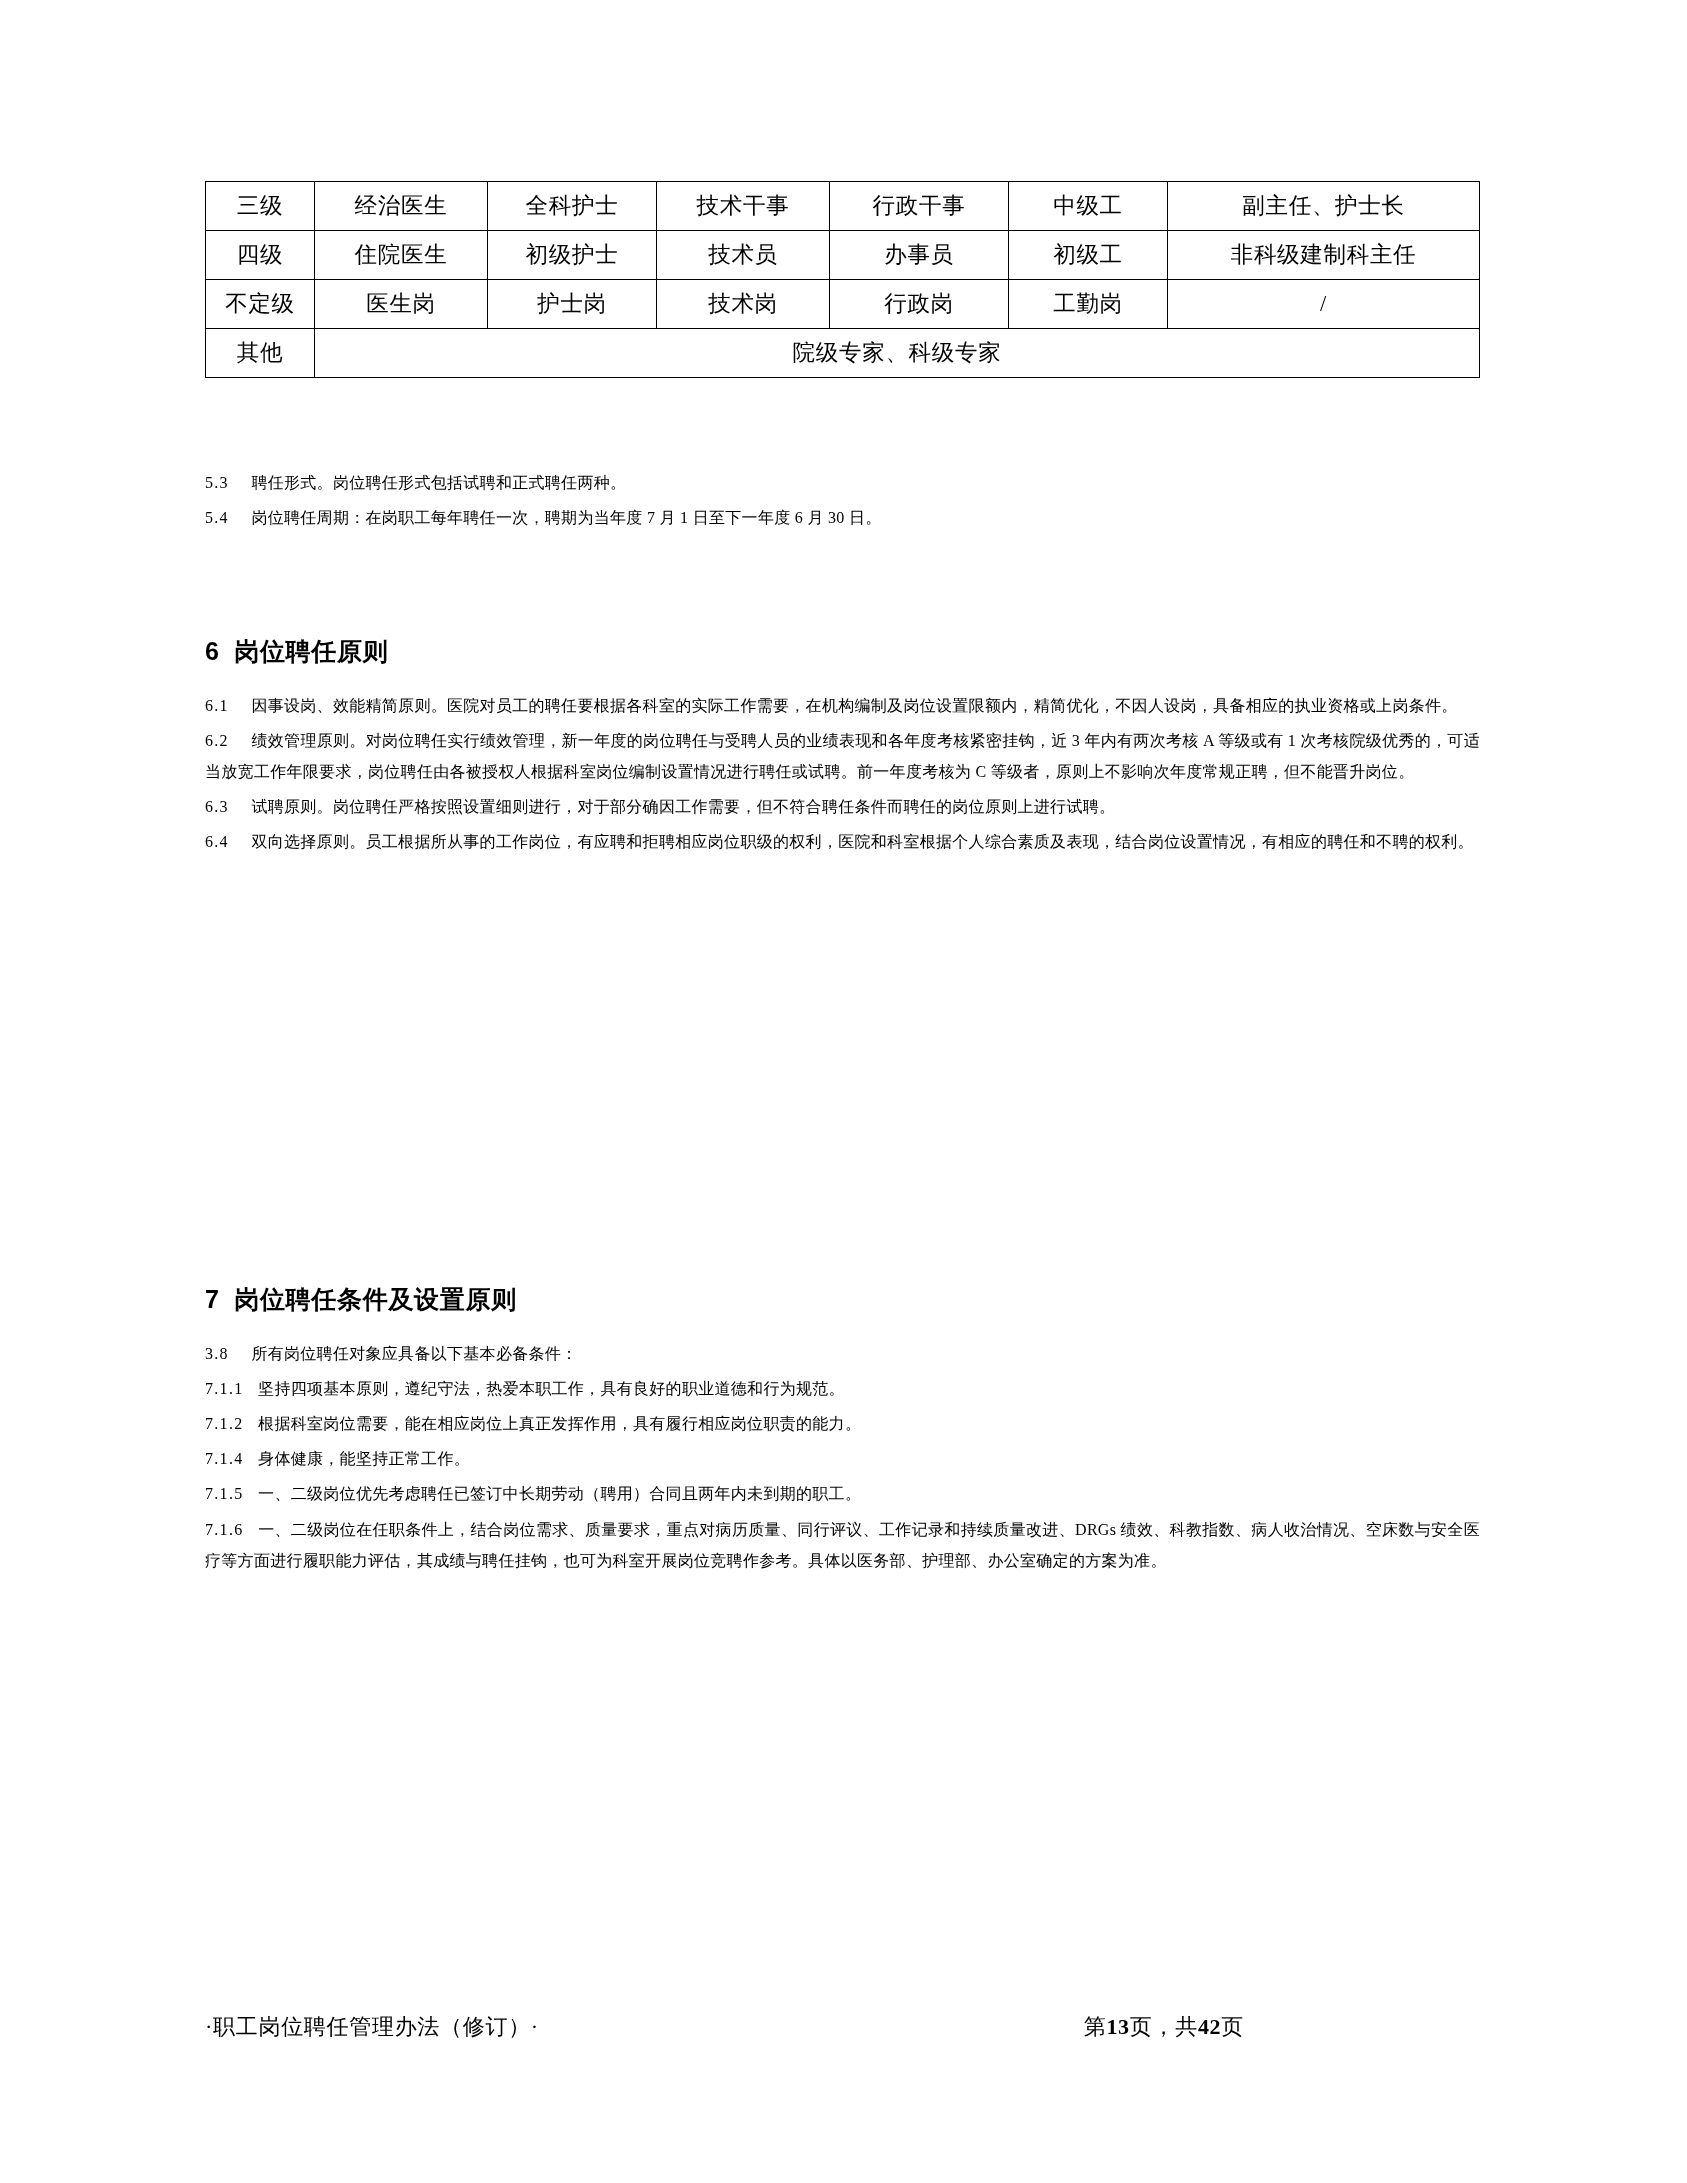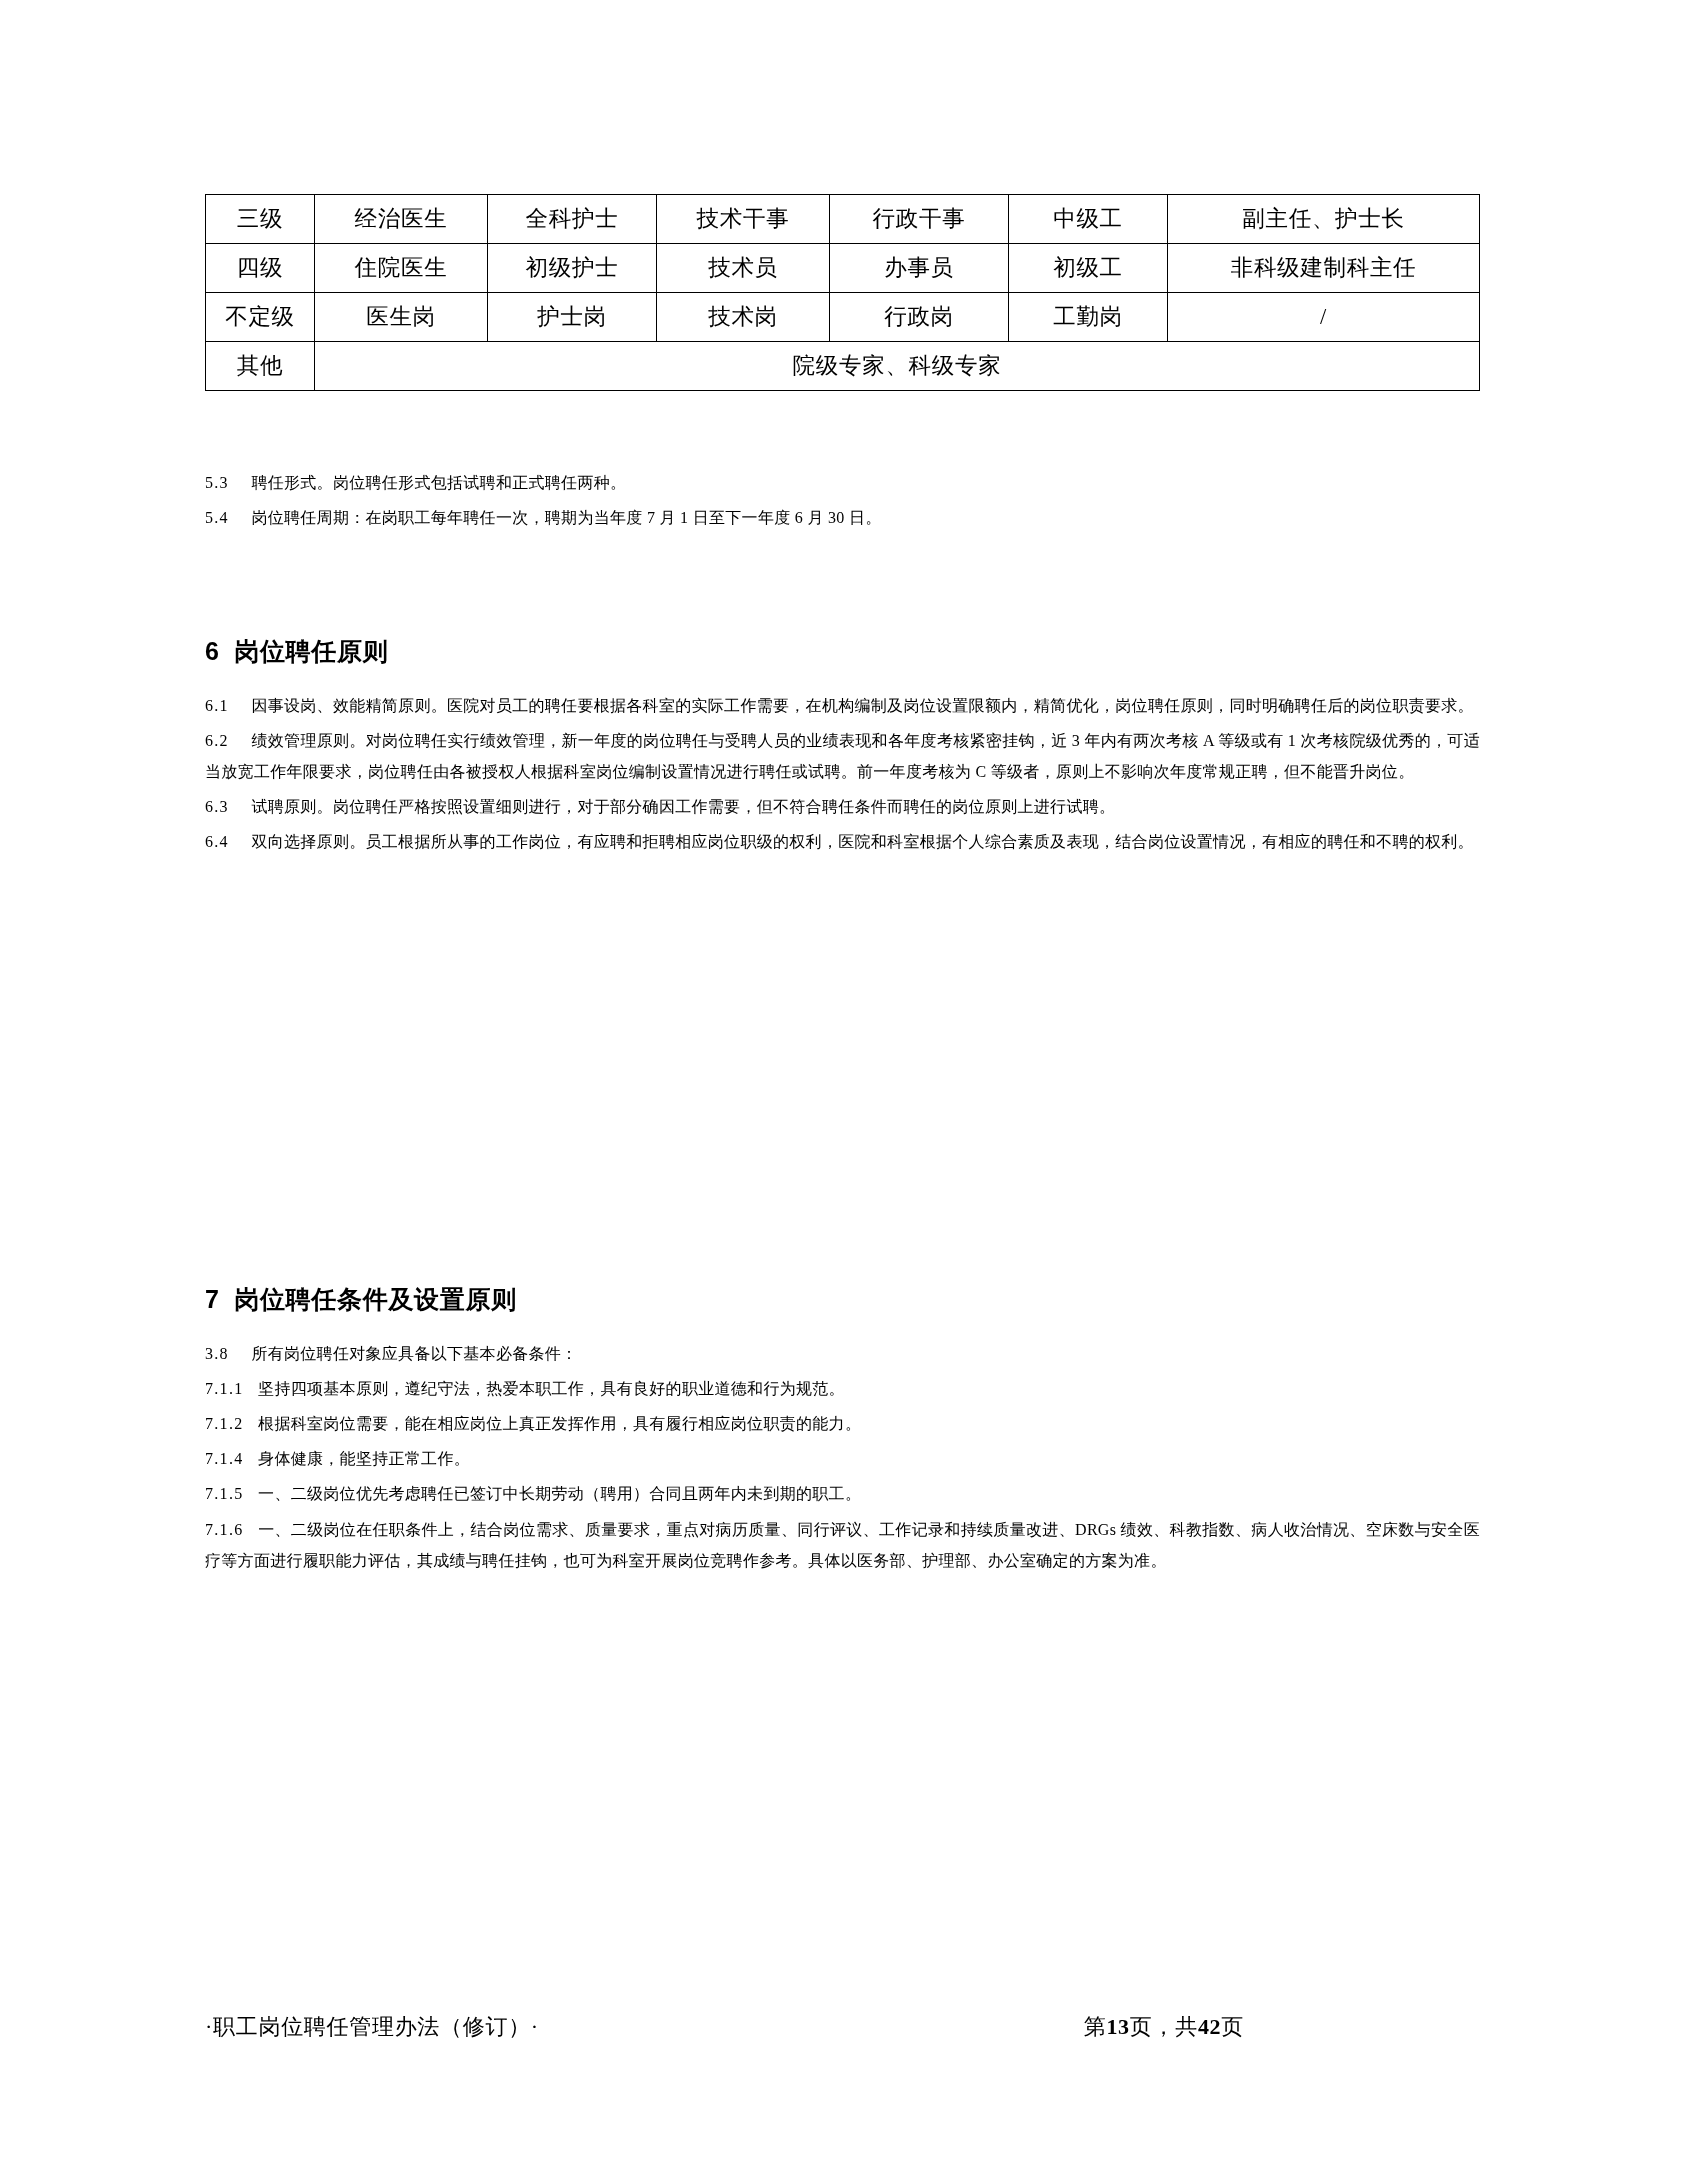--- a/index.html
+++ b/index.html
@@ -24,21 +24,21 @@
     position: absolute;
     left: 205px;
     top: 0;
     width: 1277px;
   }
 
   
   .rank-table {
     position: absolute;
     left: 0;
-    top: 194px;
+    top: 181px;
     width: 1275px;
     border-collapse: collapse;
     table-layout: fixed;
   }
   .rank-table td {
     border: 1.3px solid #000000;
     text-align: center;
     vertical-align: middle;
     font-size: 22.5px;
     line-height: 1.35;
@@ -153,21 +153,21 @@
       </tbody>
     </table>
 
     <div class="block-5">
       <p class="para"><span class="num">5.3</span><span class="indent-gap"></span><span>聘任形式。岗位聘任形式包括试聘和正式聘任两种。</span></p>
       <p class="para"><span class="num">5.4</span><span class="indent-gap"></span><span>岗位聘任周期：在岗职工每年聘任一次，聘期为当年度 7 月 1 日至下一年度 6 月 30 日。</span></p>
     </div>
 
     <div class="block-6">
       <h2 class="heading"><span class="hnum">6</span><span>岗位聘任原则</span></h2>
-      <p class="para"><span class="num">6.1</span><span class="indent-gap"></span><span>因事设岗、效能精简原则。医院对员工的聘任要根据各科室的实际工作需要，在机构编制及岗位设置限额内，精简优化，岗位聘任原则，同时明确聘任后的岗位职责要求。</span></p>
+      <p class="para"><span class="num">6.1</span><span class="indent-gap"></span><span>因事设岗、效能精简原则。医院对员工的聘任要根据各科室的实际工作需要，在机构编制及岗位设置限额内，精简优化，不因人设岗，具备相应的执业资格或上岗条件。</span></p>
       <p class="para"><span class="num">6.2</span><span class="indent-gap"></span><span>绩效管理原则。对岗位聘任实行绩效管理，新一年度的岗位聘任与受聘人员的业绩表现和各年度考核紧密挂钩，近 3 年内有两次考核 A 等级或有 1 次考核院级优秀的，可适当放宽工作年限要求，岗位聘任由各被授权人根据科室岗位编制设置情况进行聘任或试聘。前一年度考核为 C 等级者，原则上不影响次年度常规正聘，但不能晋升岗位。</span></p>
       <p class="para"><span class="num">6.3</span><span class="indent-gap"></span><span>试聘原则。岗位聘任严格按照设置细则进行，对于部分确因工作需要，但不符合聘任条件而聘任的岗位原则上进行试聘。</span></p>
       <p class="para"><span class="num">6.4</span><span class="indent-gap"></span><span>双向选择原则。员工根据所从事的工作岗位，有应聘和拒聘相应岗位职级的权利，医院和科室根据个人综合素质及表现，结合岗位设置情况，有相应的聘任和不聘的权利。</span></p>
     </div>
 
     <div class="block-7">
       <h2 class="heading"><span class="hnum">7</span><span>岗位聘任条件及设置原则</span></h2>
       <p class="para"><span class="num">3.8</span><span class="indent-gap"></span><span>所有岗位聘任对象应具备以下基本必备条件：</span></p>
       <p class="para"><span class="num">7.1.1</span><span class="indent-gap-sm"></span><span>坚持四项基本原则，遵纪守法，热爱本职工作，具有良好的职业道德和行为规范。</span></p>
       <p class="para"><span class="num">7.1.2</span><span class="indent-gap-sm"></span><span>根据科室岗位需要，能在相应岗位上真正发挥作用，具有履行相应岗位职责的能力。</span></p>

